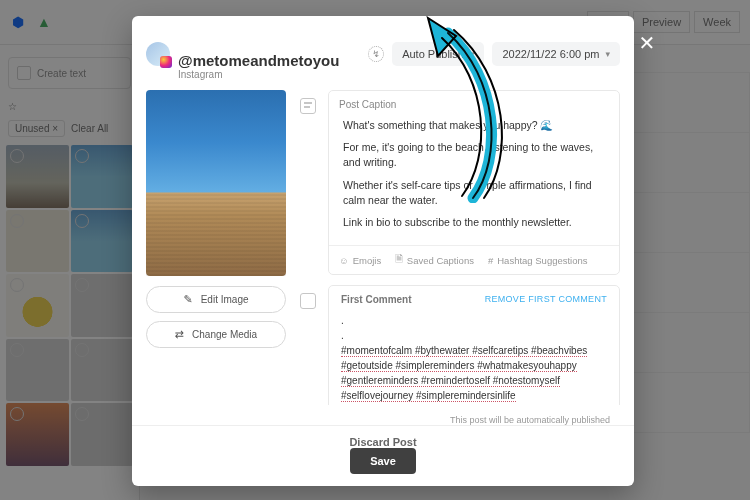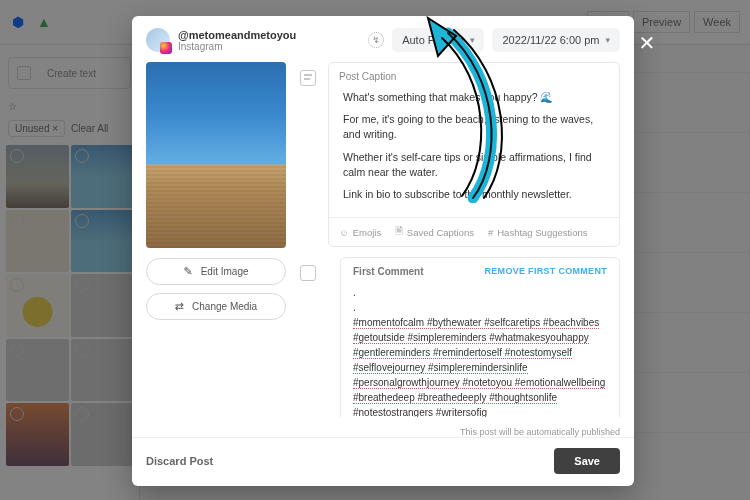--- a/index.html
+++ b/index.html
@@ -7,21 +7,21 @@
 
 
 .bg { position: absolute; inset: 0; filter: blur(0px); }
 .bg-top { height: 45px; background: #fff; border-bottom: 1px solid #e5e5e5; display: flex; align-items: center; justify-content: space-between; padding: 0 10px; }
 .bg-icons { display: flex; gap: 10px; }
 .bg-icons span { width: 16px; height: 16px; display: flex; align-items: center; justify-content: center; font-size: 14px; }
 .bg-tabs { display: flex; gap: 4px; }
 .bg-tab { padding: 4px 8px; font-size: 11px; color: #666; border: 1px solid #ddd; background: #fff; }
 .bg-mid { display: flex; height: 455px; }
 .bg-left { width: 140px; border-right: 1px solid #e5e5e5; background: #fff; }
-.create { margin: 12px 8px; border: 1px solid #e0e0e0; border-radius: 4px; padding: 8px; font-size: 10px; color: #888; display: flex; align-items: center; gap: 16px; }
+.create { margin: 12px 8px; border: 1px solid #e0e0e0; border-radius: 4px; padding: 8px; font-size: 10px; color: #888; display: flex; align-items: center; gap: 6px; }
 .bg-filter { margin: 8px; display: flex; align-items: center; gap: 6px; font-size: 10px; color: #666; }
 .bg-filter .pill { border: 1px solid #ddd; padding: 2px 6px; border-radius: 3px; }
 .thumbs { display: grid; grid-template-columns: repeat(2, 1fr); gap: 2px; margin: 6px; }
 .thumb { aspect-ratio: 1; background: #ccc; border-radius: 2px; position: relative; }
 .thumb::after { content: ""; position: absolute; top: 4px; left: 4px; width: 12px; height: 12px; border: 1.5px solid #ddd; border-radius: 50%; }
 .t1 { background: linear-gradient(#9ab, #bba 60%, #765); }
 .t2 { background: linear-gradient(#5a9fd4, #87ceeb 50%); }
 .t3 { background: #e8e4d5; }
 .t4 { background: radial-gradient(circle at 50% 60%, #f0d040 30%, #f5f3ee 31%); }
 .t5 { background: #d0d0d0; }
@@ -36,21 +36,21 @@
 
 .overlay { position: absolute; inset: 0; background: rgba(30,30,30,0.55); }
 
 
 .modal { position: absolute; top: 16px; left: 132px; width: 502px; height: 470px; background: #fff; border-radius: 6px; box-shadow: 0 10px 30px rgba(0,0,0,0.3); display: flex; flex-direction: column; }
 .modal-close { position: absolute; top: 14px; right: -26px; width: 26px; height: 26px; color: #fff; font-size: 20px; display: flex; align-items: center; justify-content: center; cursor: pointer; }
 .modal-head { display: flex; align-items: center; justify-content: space-between; padding: 12px 14px 10px; }
 .account { display: flex; align-items: center; gap: 8px; }
 .avatar { width: 24px; height: 24px; border-radius: 50%; background: linear-gradient(135deg, #a6c5e6, #d8ecf8); position: relative; }
 .avatar::after { content: ""; position: absolute; bottom: -2px; right: -2px; width: 12px; height: 12px; border-radius: 3px; background: radial-gradient(circle at 30% 30%, #f9ce34, #ee2a7b 50%, #6228d7); }
-.acc-name { font-size: 11px; color: #333; font-weight: 600; }
+.acc-name { font-size: 15px; color: #333; font-weight: 600; margin-top: 24px; }
 .acc-sub { font-size: 10px; color: #888; }
 .schedule { display: flex; align-items: center; gap: 8px; }
 .sched-btn { display: flex; align-items: center; gap: 6px; background: #f3f4f5; border-radius: 5px; padding: 6px 10px; font-size: 11px; color: #444; cursor: pointer; }
 .sched-btn .chev { font-size: 9px; color: #888; }
 .publish-icon { width: 16px; height: 16px; border: 1.5px dotted #aaa; border-radius: 50%; display: flex; align-items: center; justify-content: center; font-size: 9px; color: #888; }
 
 .modal-body { flex: 1; display: flex; gap: 14px; padding: 0 14px 6px; overflow: hidden; }
 .left-col { width: 140px; }
 .post-img { width: 140px; height: 186px; border-radius: 4px; background: linear-gradient(to bottom, #2b6fb0 0%, #3a88cd 28%, #63aee3 55%, #c7a26f 55.2%, #b08a57 68%, #8e6b45 100%); margin-bottom: 10px; position: relative; }
 .post-img::after { content:""; position:absolute; left:0; right:0; top:55%; height:45%; background: repeating-linear-gradient(0deg, rgba(0,0,0,0.05) 0 2px, transparent 2px 4px); }
@@ -63,26 +63,26 @@
 .cap-title { font-size: 10px; color: #888; }
 .cap-body { padding: 4px 14px 8px; font-size: 10.5px; color: #333; line-height: 1.45; }
 .cap-body p { margin-bottom: 7px; }
 .cap-tools { border-top: 1px solid #eee; padding: 6px 10px; display: flex; gap: 14px; }
 .tool { font-size: 9.5px; color: #999; display: flex; align-items: center; gap: 4px; }
 
 .more-label { font-size: 9px; color: #999; letter-spacing: 0.8px; margin: 6px 0; }
 .first-comment { border: 1px solid #e8e8e8; border-radius: 5px; padding-bottom: 6px; }
 .fc-head { display: flex; justify-content: space-between; padding: 8px 12px 4px; }
 .fc-title { font-size: 10px; color: #777; font-weight: 600; }
-.fc-remove { font-size: 9px; color: #3eb0ef; font-weight: 700; letter-spacing: 0.3px; cursor: pointer; }
+.fc-remove { font-size: 9px; color: #3eb0ef; font-weight: 400; letter-spacing: 0.3px; cursor: pointer; }
 .fc-body { padding: 4px 12px; font-size: 10px; color: #333; line-height: 1.5; word-wrap: break-word; }
 .fc-body span { border-bottom: 1px dotted #c56; }
 
-.modal-notice { text-align: right; font-size: 9px; color: #999; padding: 4px 14px 0; }
-.modal-foot { display: flex; justify-content: space-between; align-items: center; padding: 10px 14px 12px; border-top: 1px solid #eee; }
+.modal-notice { text-align: right; font-size: 9px; color: #999; padding: 4px 24px 0; }
+.modal-foot { display: flex; justify-content: space-between; align-items: center; padding: 10px 14px 12px; border-top: 1px solid #eee; flex-direction: column; }
 .discard { font-size: 11px; color: #666; cursor: pointer; font-weight: 600; }
 .save { background: #404040; color: #fff; padding: 7px 20px; border-radius: 4px; font-size: 11px; font-weight: 600; cursor: pointer; }
 
 
 .arrow { position: absolute; top: 8px; left: 398px; width: 120px; height: 195px; pointer-events: none; }
 
 ::-webkit-scrollbar { width: 6px; }
 ::-webkit-scrollbar-thumb { background: #ddd; border-radius: 3px; }
 </style>
 </head>
@@ -222,21 +222,21 @@
               </div>
             <div class="tool">
                 <span>#</span>
                 <span>Hashtag Suggestions</span>
               </div>
           </div>
         </div>
       </div>
 
 
-      <div style="display:flex; gap:22px;">
+      <div style="display:flex; gap:10px;">
         <div style="width:18px;padding-top:8px;">
           <div style="width:16px;height:16px;border:1.5px solid #c6c6c6;border-radius:3px;"></div>
         </div>
         <div class="first-comment" style="flex:1">
           <div class="fc-head">
             <div class="fc-title">First Comment</div>
             <div class="fc-remove">REMOVE FIRST COMMENT</div>
           </div>
           <div class="fc-body">
             <div>.</div>

